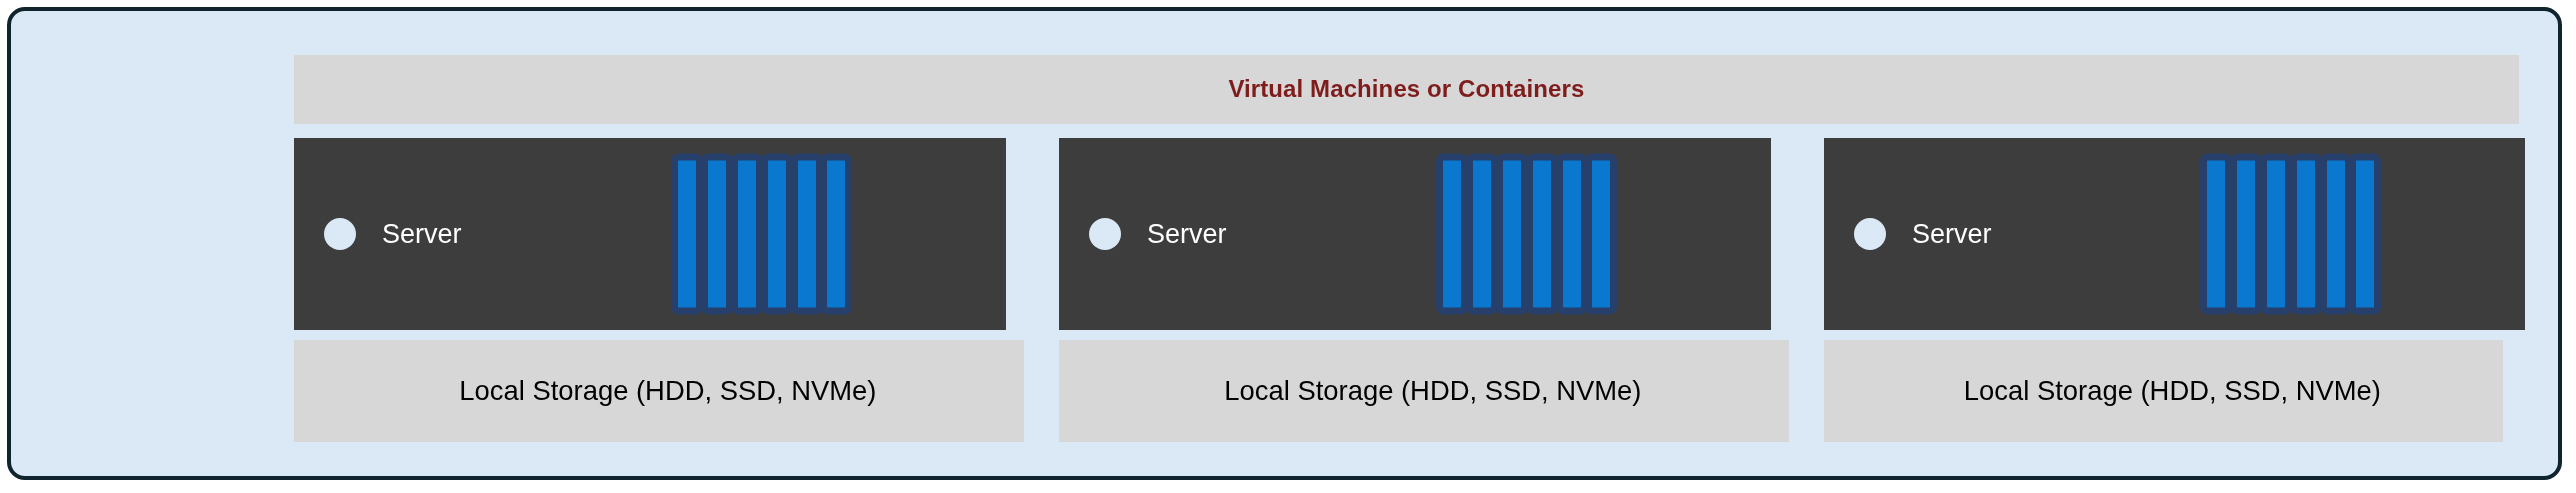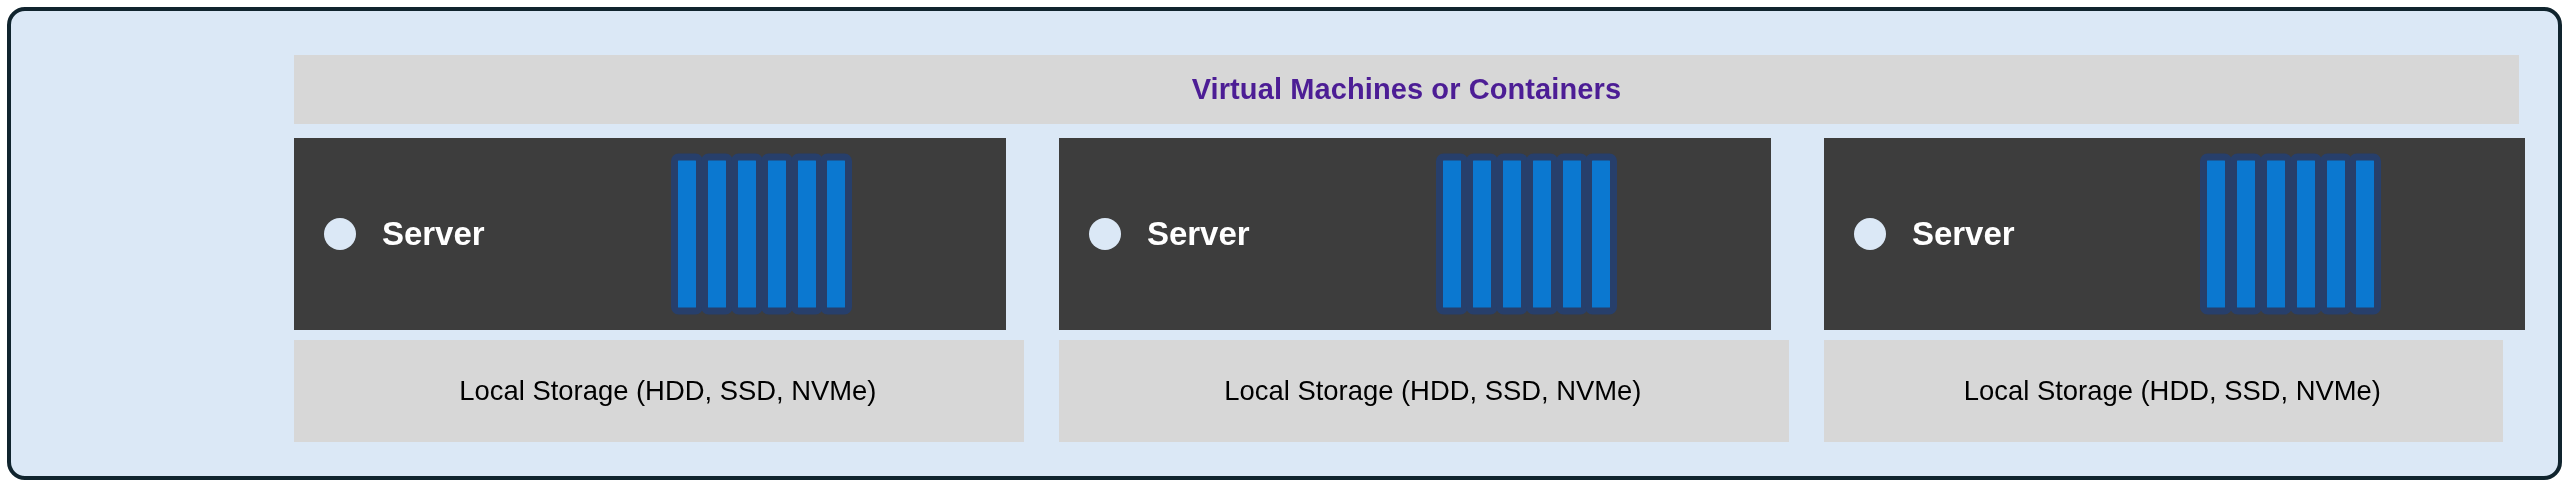--- a/index.html
+++ b/index.html
@@ -47,23 +47,23 @@
     left: 283px;
     top: 44px;
     width: 2225px;
     height: 69px;
     background: #d7d7d7;
     display: flex;
     align-items: center;
     justify-content: center;
   }
   #vm-banner-label {
-    font-size: 29px;
+    font-size: 24px;
     font-weight: bold;
-    color: #4c1d95;
+    color: #7f1d1d;
     letter-spacing: 0.1px;
   }
 
   
   #node-row {
     position: absolute;
     left: 0;
     top: 0;
     width: 100%;
     height: 100%;
@@ -86,23 +86,22 @@
     width: 32px;
     height: 32px;
     border-radius: 50%;
     background: #dbe8f6;
   }
   .node-title {
     position: absolute;
     left: 88px;
     top: 50%;
     transform: translateY(-50%);
-    font-size: 33px;
+    font-size: 27px;
     color: #ffffff;
-    font-weight: bold;
   }
 
   
   .drive-array {
     position: absolute;
     top: 50%;
     transform: translateY(-50%);
     height: 161px;
     display: flex;
     align-items: stretch;

